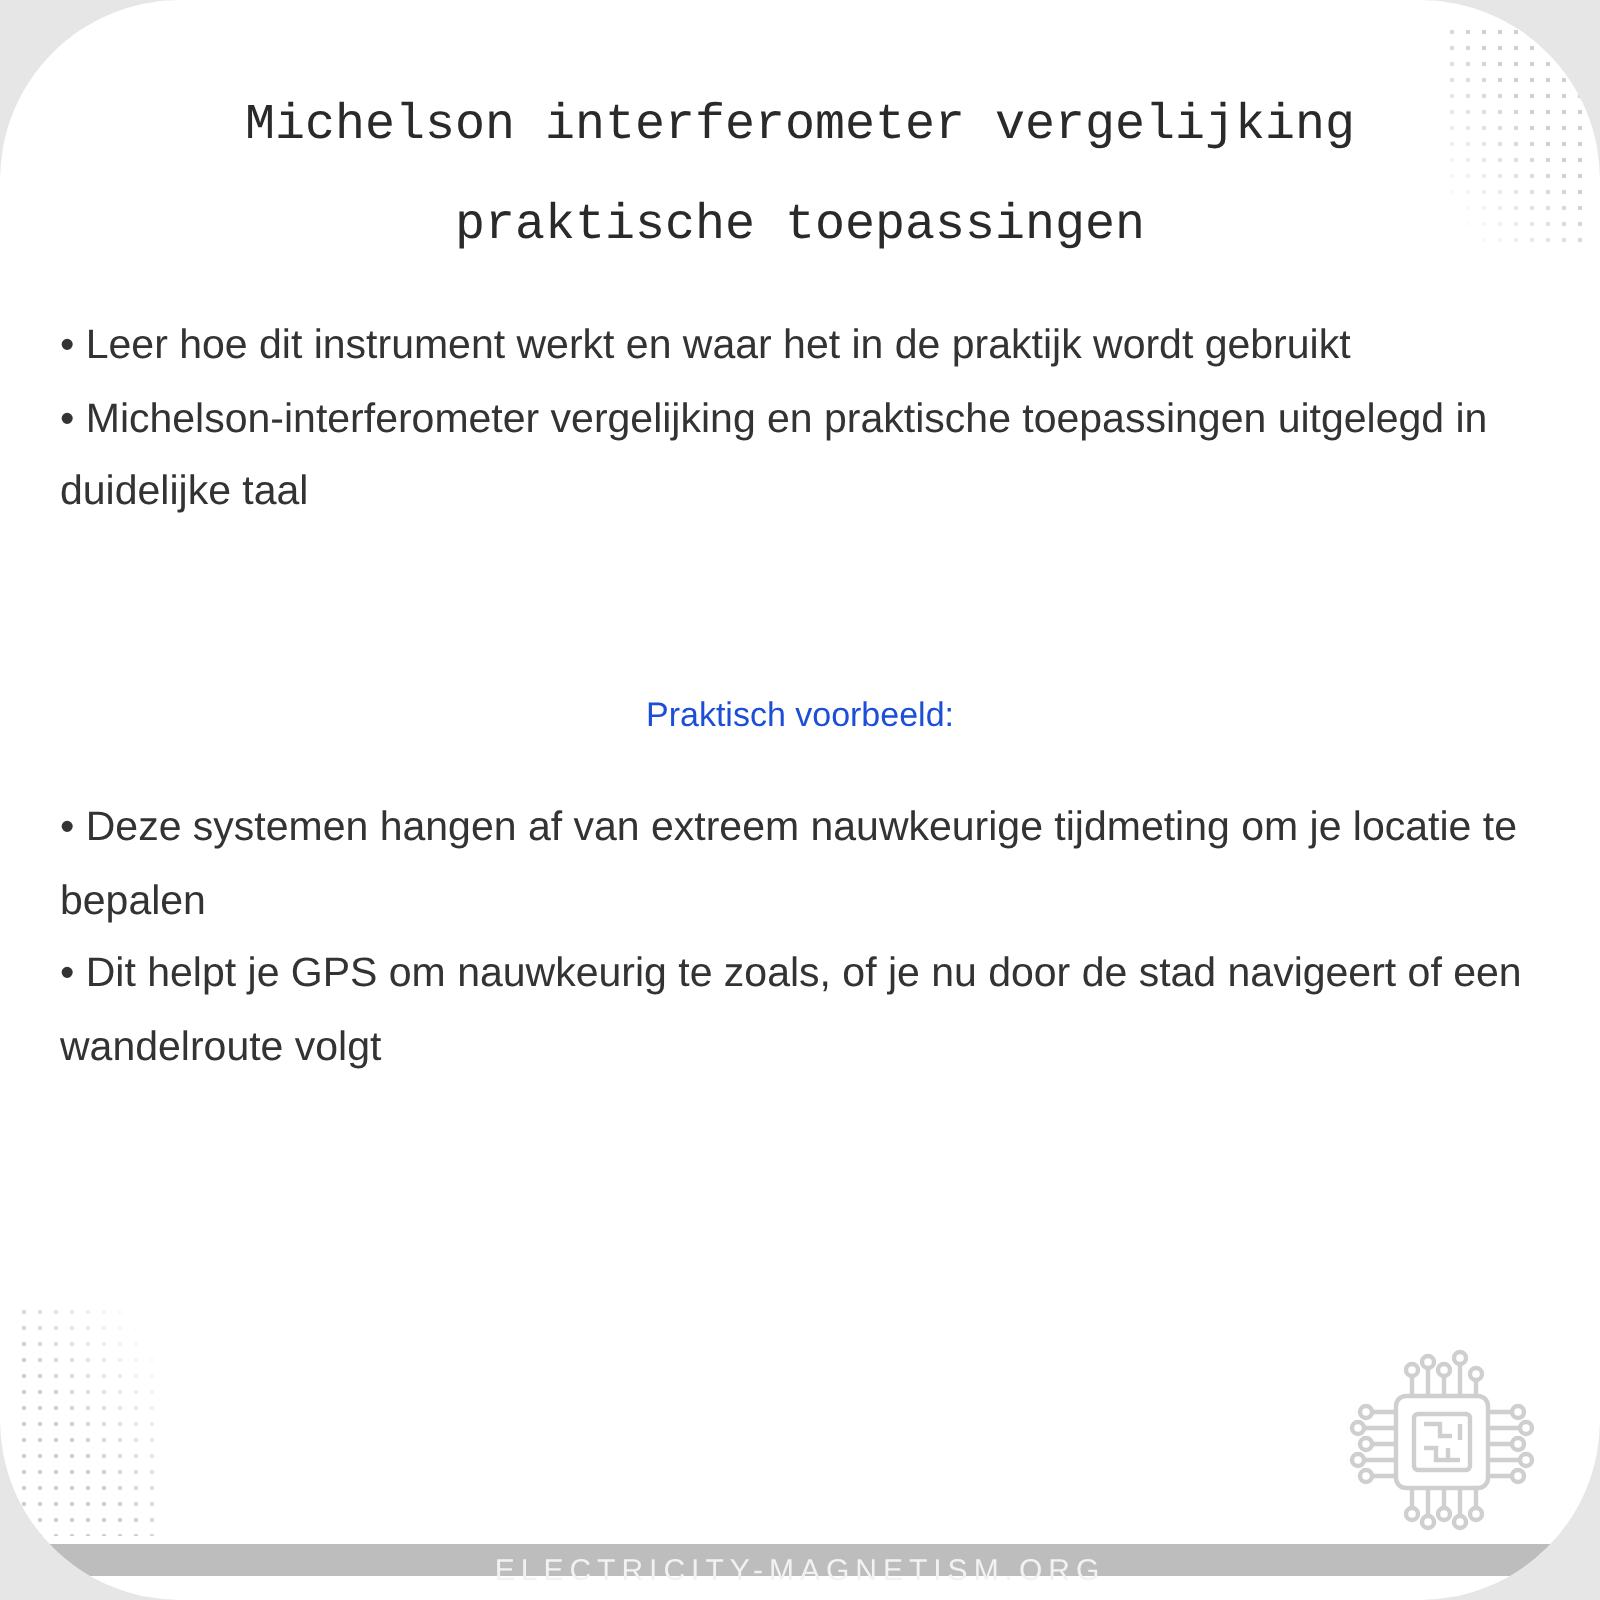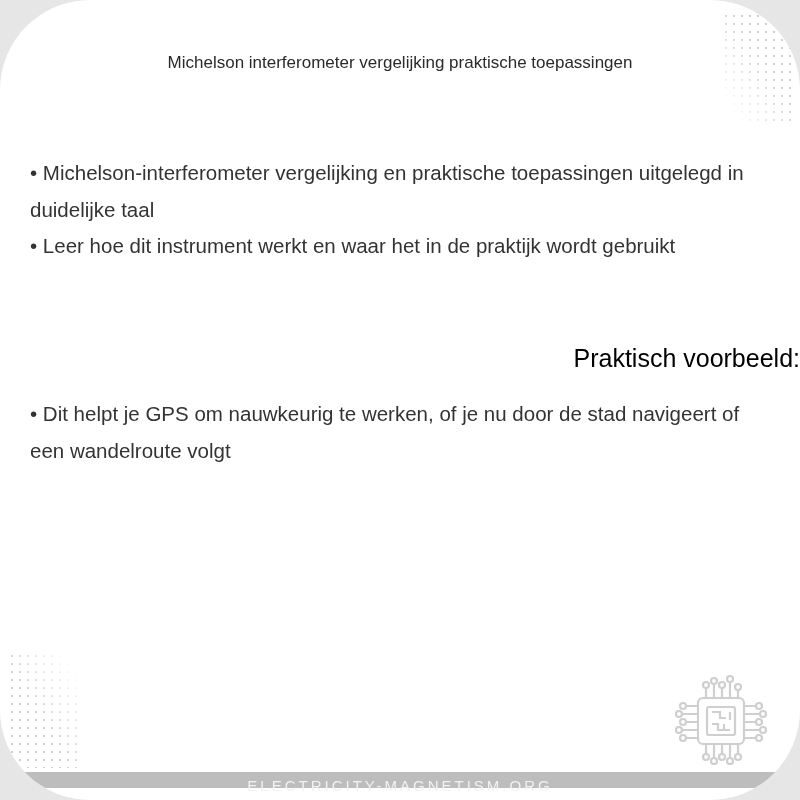--- a/index.html
+++ b/index.html
@@ -21,56 +21,57 @@
     background-size: 8px 8px;
   }
   .dots.tr { right: 8px; top: 12px; width: 70px; height: 110px;
     -webkit-mask-image: linear-gradient(to bottom left, #000 40%, transparent 90%);
             mask-image: linear-gradient(to bottom left, #000 40%, transparent 90%); }
   .dots.bl { left: 8px; top: 652px; width: 72px; height: 116px;
     -webkit-mask-image: linear-gradient(to top right, #000 40%, transparent 90%);
             mask-image: linear-gradient(to top right, #000 40%, transparent 90%); }
   .title {
     position: absolute; left: 40px; right: 40px; top: 38px;
-    text-align: center; font-size: 17px; line-height: 50px; color: #2a2a2a;
+    text-align: center; font-size: 25px; line-height: 50px; color: #2a2a2a; font-family: Liberation Mono, monospace;
   }
   .list { position: absolute; left: 30px; right: 30px; margin: 0; padding: 0; list-style: none; }
   .list li { font-size: 20.5px; line-height: 36.5px; color: #333; }
   .list.one { top: 155px; }
   .list.two { top: 396px; }
   .subhead {
     position: absolute; left: 0; right: 0; top: 336px;
-    text-align: right; font-size: 25px; line-height: 44px; color: #000000;
+    text-align: center; font-size: 17px; line-height: 44px; color: #1d4ed8;
   }
   .chip { position: absolute; left: 668px; top: 668px; width: 106px; height: 106px; }
   .footer {
     position: absolute; left: 0; right: 0; top: 772px; height: 16px;
     background: #bdbdbd;
     text-align: center; line-height: 28px;
     color: #f2f2f2; font-size: 15px; letter-spacing: 3px;
   }
 </style>
 </head>
 <body>
 
 <div class="card">
   <div class="dots tr"></div>
   <div class="dots bl"></div>
 
   <div class="title">Michelson interferometer vergelijking praktische toepassingen</div>
 
   <ul class="list one">
+    <li>• Leer hoe dit instrument werkt en waar het in de praktijk wordt gebruikt</li>
     <li>• Michelson-interferometer vergelijking en praktische toepassingen uitgelegd in duidelijke taal</li>
-    <li>• Leer hoe dit instrument werkt en waar het in de praktijk wordt gebruikt</li>
   </ul>
 
   <div class="subhead">Praktisch voorbeeld:</div>
 
   <ul class="list two">
-    <li>• Dit helpt je GPS om nauwkeurig te werken, of je nu door de stad navigeert of een wandelroute volgt</li>
+    <li>• Deze systemen hangen af van extreem nauwkeurige tijdmeting om je locatie te bepalen</li>
+    <li>• Dit helpt je GPS om nauwkeurig te zoals, of je nu door de stad navigeert of een wandelroute volgt</li>
   </ul>
 
   <svg class="chip" viewBox="0 0 106 106" fill="none" stroke="#cfcfcf" stroke-width="2.2">
     <rect x="30" y="30" width="46" height="46" rx="5"></rect>
     <rect x="39" y="39" width="28" height="28" rx="2"></rect>
     <path d="M44 44 h8 v6 h6 M62 44 v8 M44 56 h6 v6 h12 M56 62 v-6"></path>
     <path d="M38 30 v-10 M46 30 v-14 M54 30 v-10 M62 30 v-16 M70 30 v-8"></path>
     <circle cx="38" cy="17" r="3"></circle>
       <circle cx="46" cy="13" r="3"></circle>
       <circle cx="54" cy="17" r="3"></circle>

